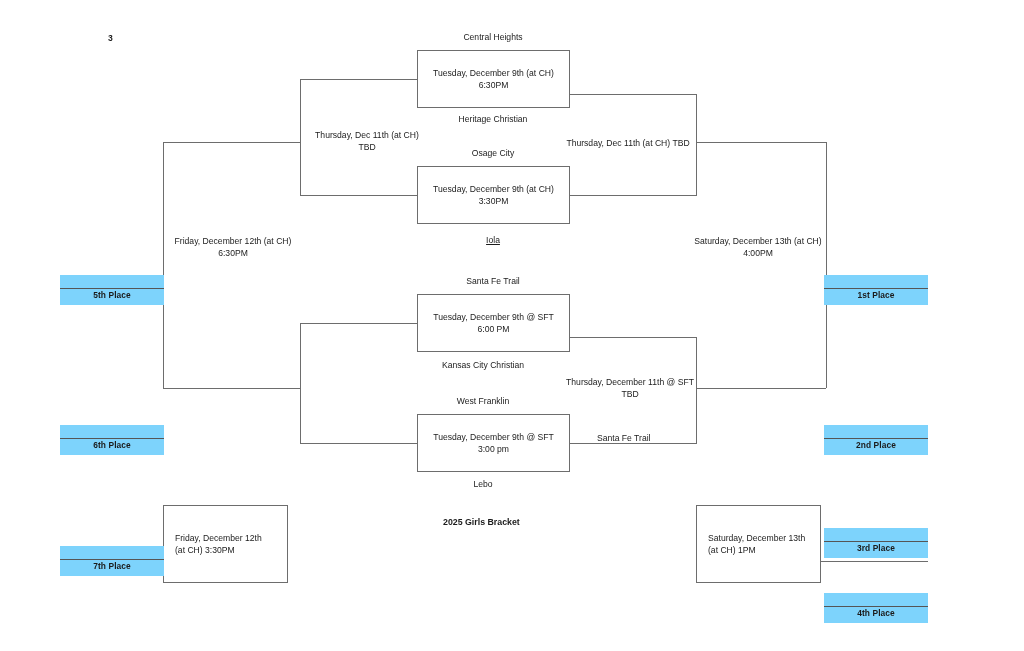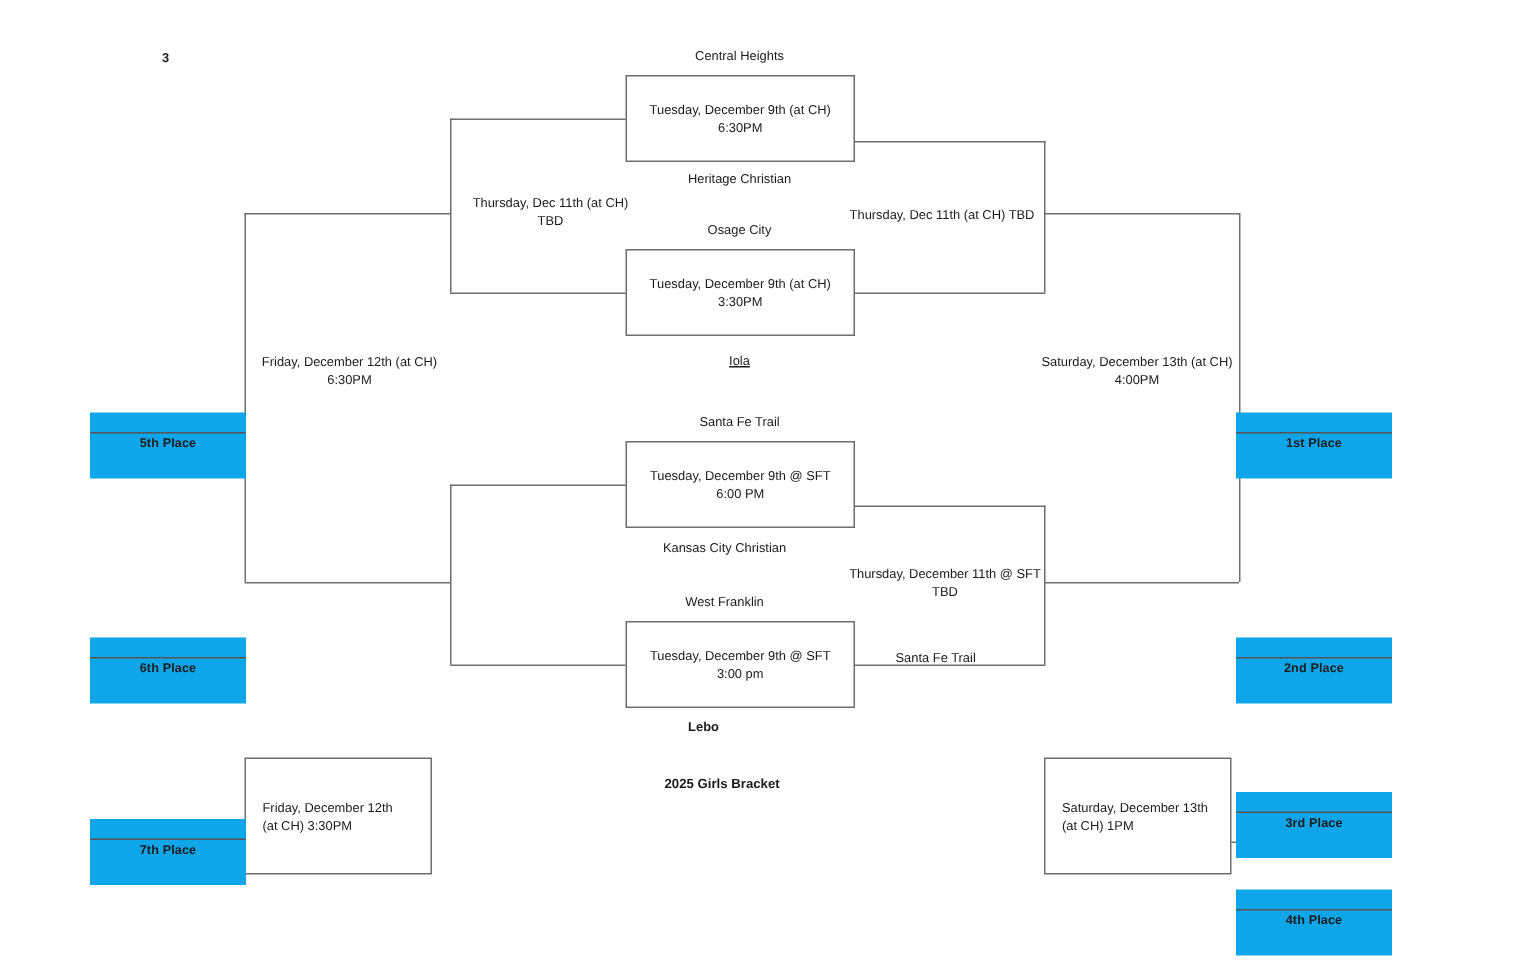--- a/index.html
+++ b/index.html
@@ -67,22 +67,22 @@
     line-height: 1.45;
     white-space: pre-line;
     transform: translateX(-50%);
   }
   .caption.nowrapline { white-space: nowrap; }
 
   
   .place {
     position: absolute;
     width: 104px;
-    height: 44px;
-    background: #0ea5e9;
+    height: 30px;
+    background: #7dd3fc;
     padding-left: 20px;
   }
   .place .rule {
     position: absolute;
     left: 0; right: 0;
     top: 13px;
     border-top: 1.6px solid #555555;
   }
   .place .plabel {
     position: absolute;
@@ -157,21 +157,21 @@
     <div class="inner">Tuesday, December 9th @ SFT
 6:00 PM</div>
   </div>
   <div class="team" style="left:483px; top:360px;">Kansas City Christian</div>
 
   <div class="team" style="left:483px; top:396px;">West Franklin</div>
   <div class="gamebox" style="left:417px; top:414px; width:153px; height:58px;">
     <div class="inner">Tuesday, December 9th @ SFT
 3:00 pm</div>
   </div>
-  <div class="team" style="left:469px; top:479px;font-weight:bold;">Lebo</div>
+  <div class="team" style="left:483px; top:479px;">Lebo</div>
 
   <div class="hline" style="left:300px; top:323px; width:117px;"></div>
   <div class="hline" style="left:300px; top:443px; width:117px;"></div>
   <div class="vline" style="left:300px; top:323px; height:120px;"></div>
 
   <div class="hline" style="left:570px; top:337px; width:127px;"></div>
   <div class="hline" style="left:570px; top:443px; width:127px;"></div>
   <div class="vline" style="left:696px; top:337px; height:106px;"></div>
   <div class="hline" style="left:696px; top:388px; width:130px;"></div>
   <div class="caption" style="left:630px; top:376px;">Thursday, December 11th  @ SFT

